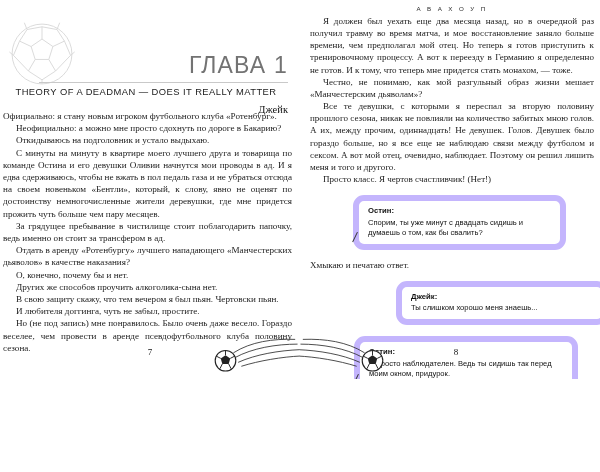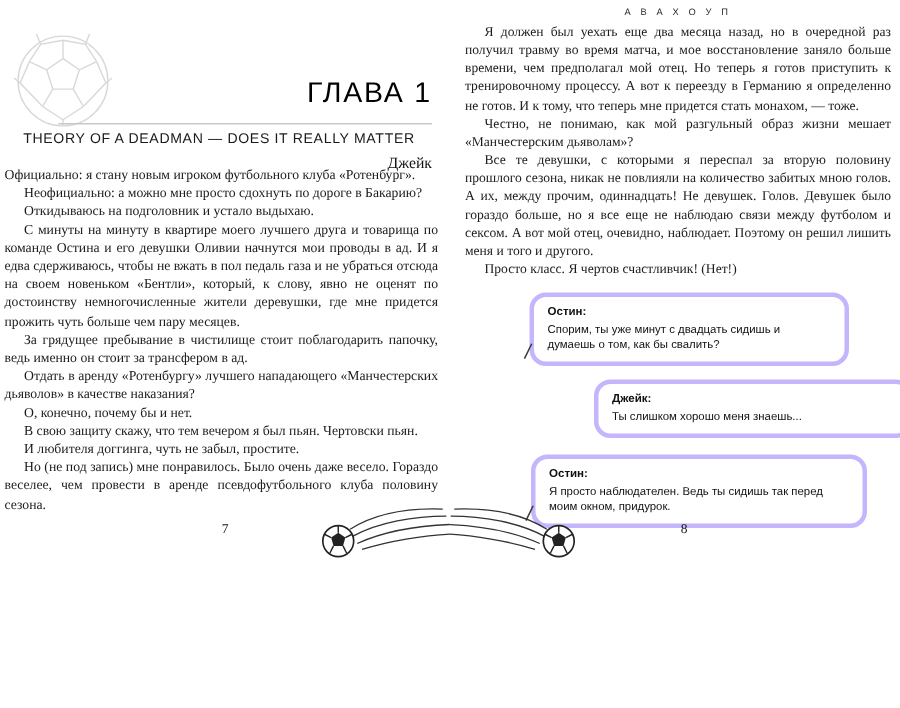--- a/index.html
+++ b/index.html
@@ -42,23 +42,23 @@
   .ball-deco{
     position:absolute;
     left:5px;top:20px;
     width:68px;height:68px;
     opacity:.55;
   }
   .chapter-title{
     position:absolute;
     right:4px;top:52px;
     font-family:"Liberation Sans", sans-serif;
-    font-size:19px;
+    font-size:23px;
     letter-spacing:1.2px;
-    color:#000000;
+    color:#737373;
   }
   .chapter-rule{
     position:absolute;
     left:36px;right:4px;top:82px;
     height:1px;background:#c9c9c9;
   }
   .chapter-sub{
     position:absolute;
     left:0;right:3px;top:86px;
     text-align:center;
@@ -87,21 +87,21 @@
     hyphens:manual;
   }
   .body-col p{margin:0;text-indent:13px;}
   .body-col p.noindent{text-indent:0;}
   .page-right .body-col{font-size:9.05px;line-height:12.15px;}
 
   
   .chat{margin:0;}
   .bubble{
     position:relative;
-    border:3px solid #c4b5fd;
+    border:6px solid #c4b5fd;
     border-radius:11px;
     box-sizing:border-box;
     padding:5px 9px 6px 9px;
     font-family:"Liberation Sans", sans-serif;
     font-size:7.6px;
     line-height:10.4px;
     color:#111;
     background:#fff;
   }
   .bubble .who{
@@ -200,20 +200,21 @@
     </div>
 
     <div class="body-col">
       <p class="noindent">Официально: я стану новым игроком футбольного клуба «Ротенбург».</p>
       <p>Неофициально: а можно мне просто сдохнуть по дороге в Бакарию?</p>
       <p>Откидываюсь на подголовник и устало выдыхаю.</p>
       <p>С минуты на минуту в квартире моего лучшего друга и товарища по команде Остина и его девушки Оливии начнутся мои проводы в ад. И я едва сдерживаюсь, чтобы не вжать в пол педаль газа и не убраться отсюда на своем новеньком «Бентли», который, к слову, явно не оценят по достоинству немногочисленные жители деревушки, где мне придется прожить чуть больше чем пару месяцев.</p>
       <p>За грядущее пребывание в чистилище стоит поблагодарить папочку, ведь именно он стоит за трансфером в ад.</p>
       <p>Отдать в аренду «Ротенбургу» лучшего нападающего «Манчестерских дьяволов» в качестве наказания?</p>
       <p>О, конечно, почему бы и нет.</p>
+      <p>Других же способов проучить алкоголика-сына нет.</p>
       <p>В свою защиту скажу, что тем вечером я был пьян. Чертовски пьян.</p>
       <p>И любителя доггинга, чуть не забыл, простите.</p>
       <p>Но (не под запись) мне понравилось. Было очень даже весело. Гораздо веселее, чем провести в аренде псевдофутбольного клуба половину сезона.</p>
     </div>
 
     <div class="folio">7</div>
 
     <svg class="footer-ball fb-left" viewBox="0 0 120 48">
       <g fill="none" stroke="#333" stroke-width="1.1">
         <path d="M34,20 C56,6 84,2 112,3"></path>
@@ -246,20 +247,21 @@
       <p>Просто класс. Я чертов счастливчик! (Нет!)</p>
     </div>
 
     <div class="chat">
 
       <div class="bubble left bubble-austin-1">
         <span class="who">Остин:</span>
         <span class="msg">Спорим, ты уже минут с двадцать сидишь и думаешь о том, как бы свалить?</span>
       </div>
 
+      <p class="between-line">Хмыкаю и печатаю ответ.</p>
 
       <div class="bubble right bubble-jake-1">
         <span class="who">Джейк:</span>
         <span class="msg">Ты слишком хорошо меня знаешь...</span>
       </div>
 
       <div class="bubble left bubble-austin-2">
         <span class="who">Остин:</span>
         <span class="msg">Я просто наблюдателен. Ведь ты сидишь так перед моим окном, придурок.</span>
       </div>

